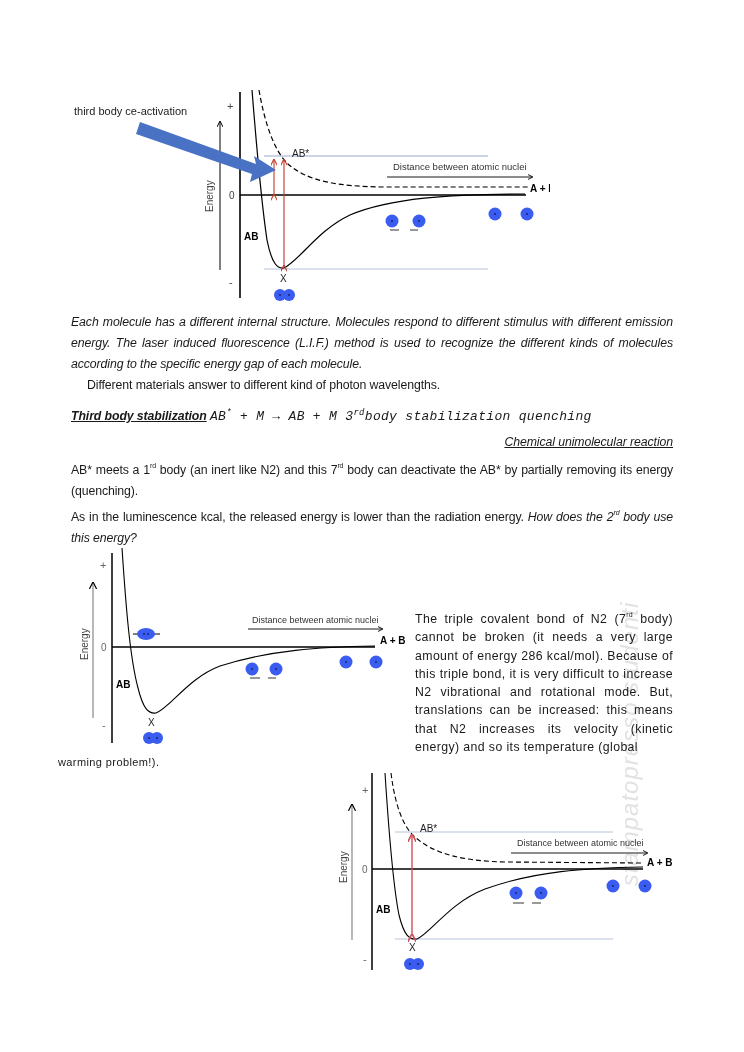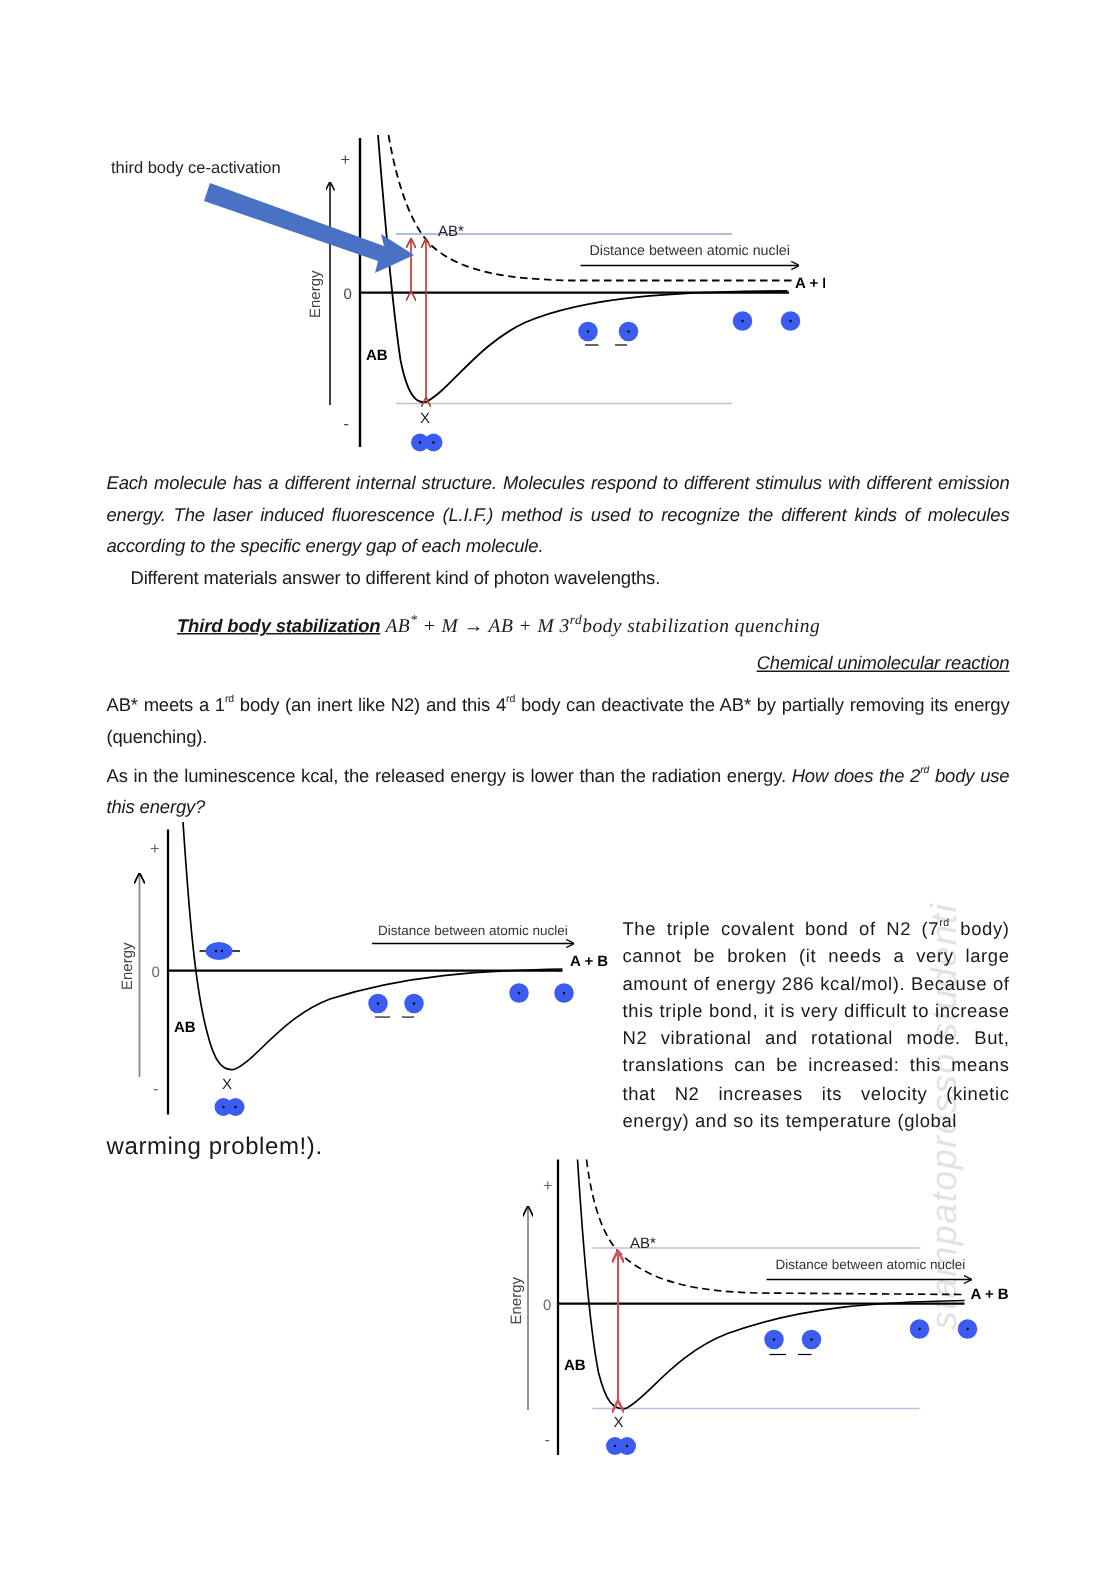--- a/index.html
+++ b/index.html
@@ -2,24 +2,24 @@
 <html><head>
 <meta charset="utf-8">
 <style>
   html, body { margin:0; padding:0; background:#ffffff; }
   body { width:744px; height:1052px; position:relative; overflow:hidden;
          font-family:"Liberation Sans", sans-serif; color:#1a1a1a; }
   .abs { position:absolute; }
   .para { position:absolute; left:71px; width:602px; font-size:12.3px; line-height:21px;
           text-align:justify; letter-spacing:-0.1px; }
   .para p { margin:0; }
-  .math { font-family:Liberation Serif, serif; font-style:italic; font-size:13px; letter-spacing:0.3px; }
+  .math { font-family:Liberation Mono, monospace; font-style:italic; font-size:13px; letter-spacing:0.3px; }
   .math sup { font-size:9px; }
   sup.ord { font-size:7px; vertical-align:6px; line-height:0; }
-  .heading-bi { font-weight:bold; font-style:italic; text-decoration:underline;margin-left:47px; }
+  .heading-bi { font-weight:bold; font-style:italic; text-decoration:underline; }
   .heading-iu { font-style:italic; text-decoration:underline; }
   .side-text { position:absolute; left:415px; top:610px; width:258px; font-size:12.3px;
                line-height:18.3px; text-align:justify; letter-spacing:0.4px; }
   .watermark { position:absolute; left:600px; top:560px; width:70px; height:380px; }
   .watermark span { position:absolute; left:-160px; top:170px; width:380px; transform:rotate(-90deg);
                     font-size:24px; font-style:italic; color:#e2e2e2; letter-spacing:1px;
                     white-space:nowrap; text-align:center; }
   svg text { font-family:"Liberation Sans", sans-serif; }
 </style>
 </head>
@@ -96,21 +96,21 @@
 <div class="para" style="top:403px; text-align:left;">
   <span class="heading-bi">Third body stabilization</span>
   <span class="math">
     <span>AB</span><sup>*</sup><span> + M → AB + M 3</span><sup>rd</sup><span>body stabilization quenching</span>
   </span>
 </div>
 <div class="para" style="top:432px; text-align:right;">
   <span class="heading-iu">Chemical unimolecular reaction</span>
 </div>
 <div class="para" style="top:460px;">
-  <p><span>AB* meets a 1</span><sup class="ord">rd</sup><span> body (an inert like N2) and this 4</span><sup class="ord">rd</sup><span> body can deactivate the AB* by partially removing its energy (quenching).</span></p>
+  <p><span>AB* meets a 1</span><sup class="ord">rd</sup><span> body (an inert like N2) and this 7</span><sup class="ord">rd</sup><span> body can deactivate the AB* by partially removing its energy (quenching).</span></p>
 </div>
 <div class="para" style="top:507px;">
   <p><span>As in the luminescence kcal, the released energy is lower than the radiation energy. </span><i><span>How does the 2</span><sup class="ord">rd</sup><span> body use this energy?</span></i></p>
 </div>
 
 <div class="watermark">
     <span>stampatopresso studenti</span>
   </div>
 
 <svg class="abs" style="left:70px; top:548px;" width="345" height="200" viewBox="0 0 345 200">
@@ -156,21 +156,21 @@
     <circle cx="276" cy="114" r="6.5" fill="#3a5cf0"></circle>
       <circle cx="306" cy="114" r="6.5" fill="#3a5cf0"></circle>
     <circle cx="276" cy="114" r="0.8" fill="#000"></circle>
       <circle cx="306" cy="114" r="0.8" fill="#000"></circle>
   </g>
 </svg>
 
 <div class="side-text">
   <span>The triple covalent bond of N2 (7</span><sup class="ord">rd</sup><span> body) cannot be broken (it needs a very large amount of energy 286 kcal/mol). Because of this triple bond, it is very difficult to increase N2 vibrational and rotational mode. But, translations can be increased: this means that N2 increases its velocity (kinetic energy) and so its temperature (global</span>
 </div>
-<div class="abs" style="left:71px; top:756px; font-size:16px; letter-spacing:0.4px;">warming problem!).</div>
+<div class="abs" style="left:58px; top:756px; font-size:11px; letter-spacing:0.4px;">warming problem!).</div>
 
 <svg class="abs" style="left:325px; top:765px;" width="355" height="215" viewBox="0 0 355 215">
   <defs>
     <marker id="ah3" markerWidth="6" markerHeight="6" refX="5" refY="3" orient="auto">
       <path d="M0,0 L6,3 L0,6" fill="none" stroke="#000" stroke-width="1"></path>
     </marker>
     <marker id="ph" markerWidth="6" markerHeight="6" refX="5" refY="3" orient="auto">
       <path d="M0,0 L6,3 L0,6" fill="none" stroke="#d0505a" stroke-width="1.2"></path>
     </marker>
   </defs>

